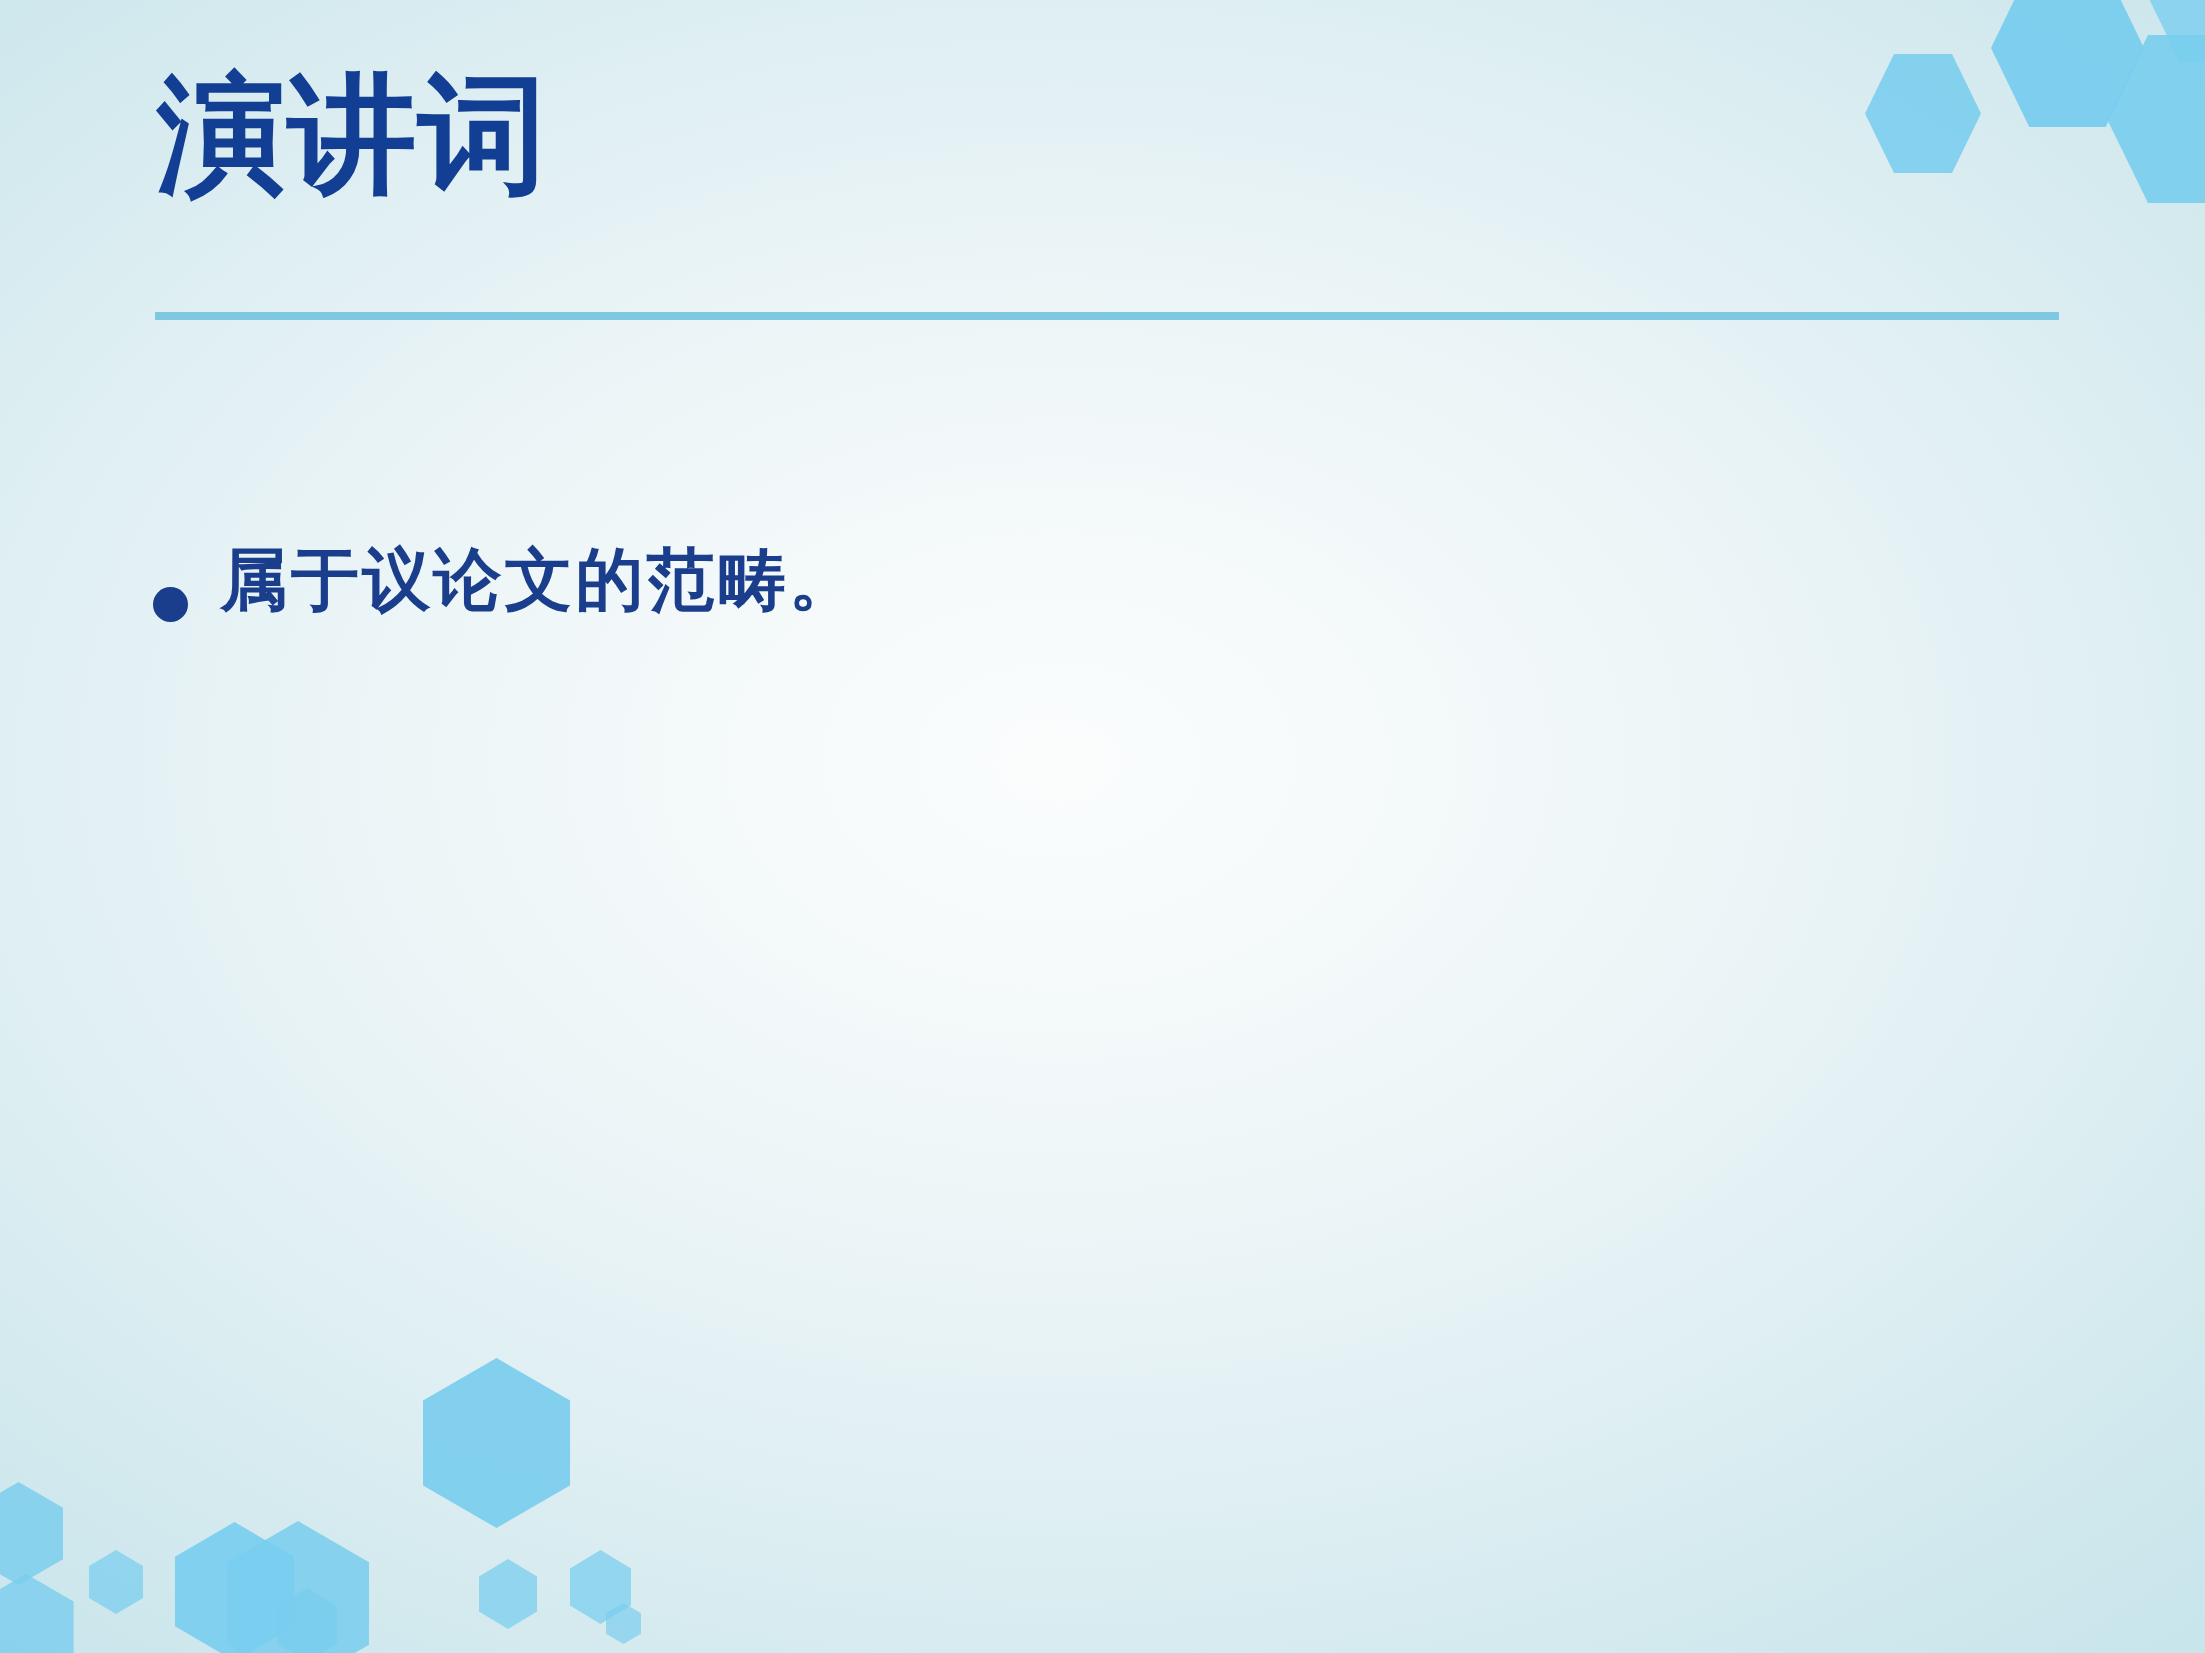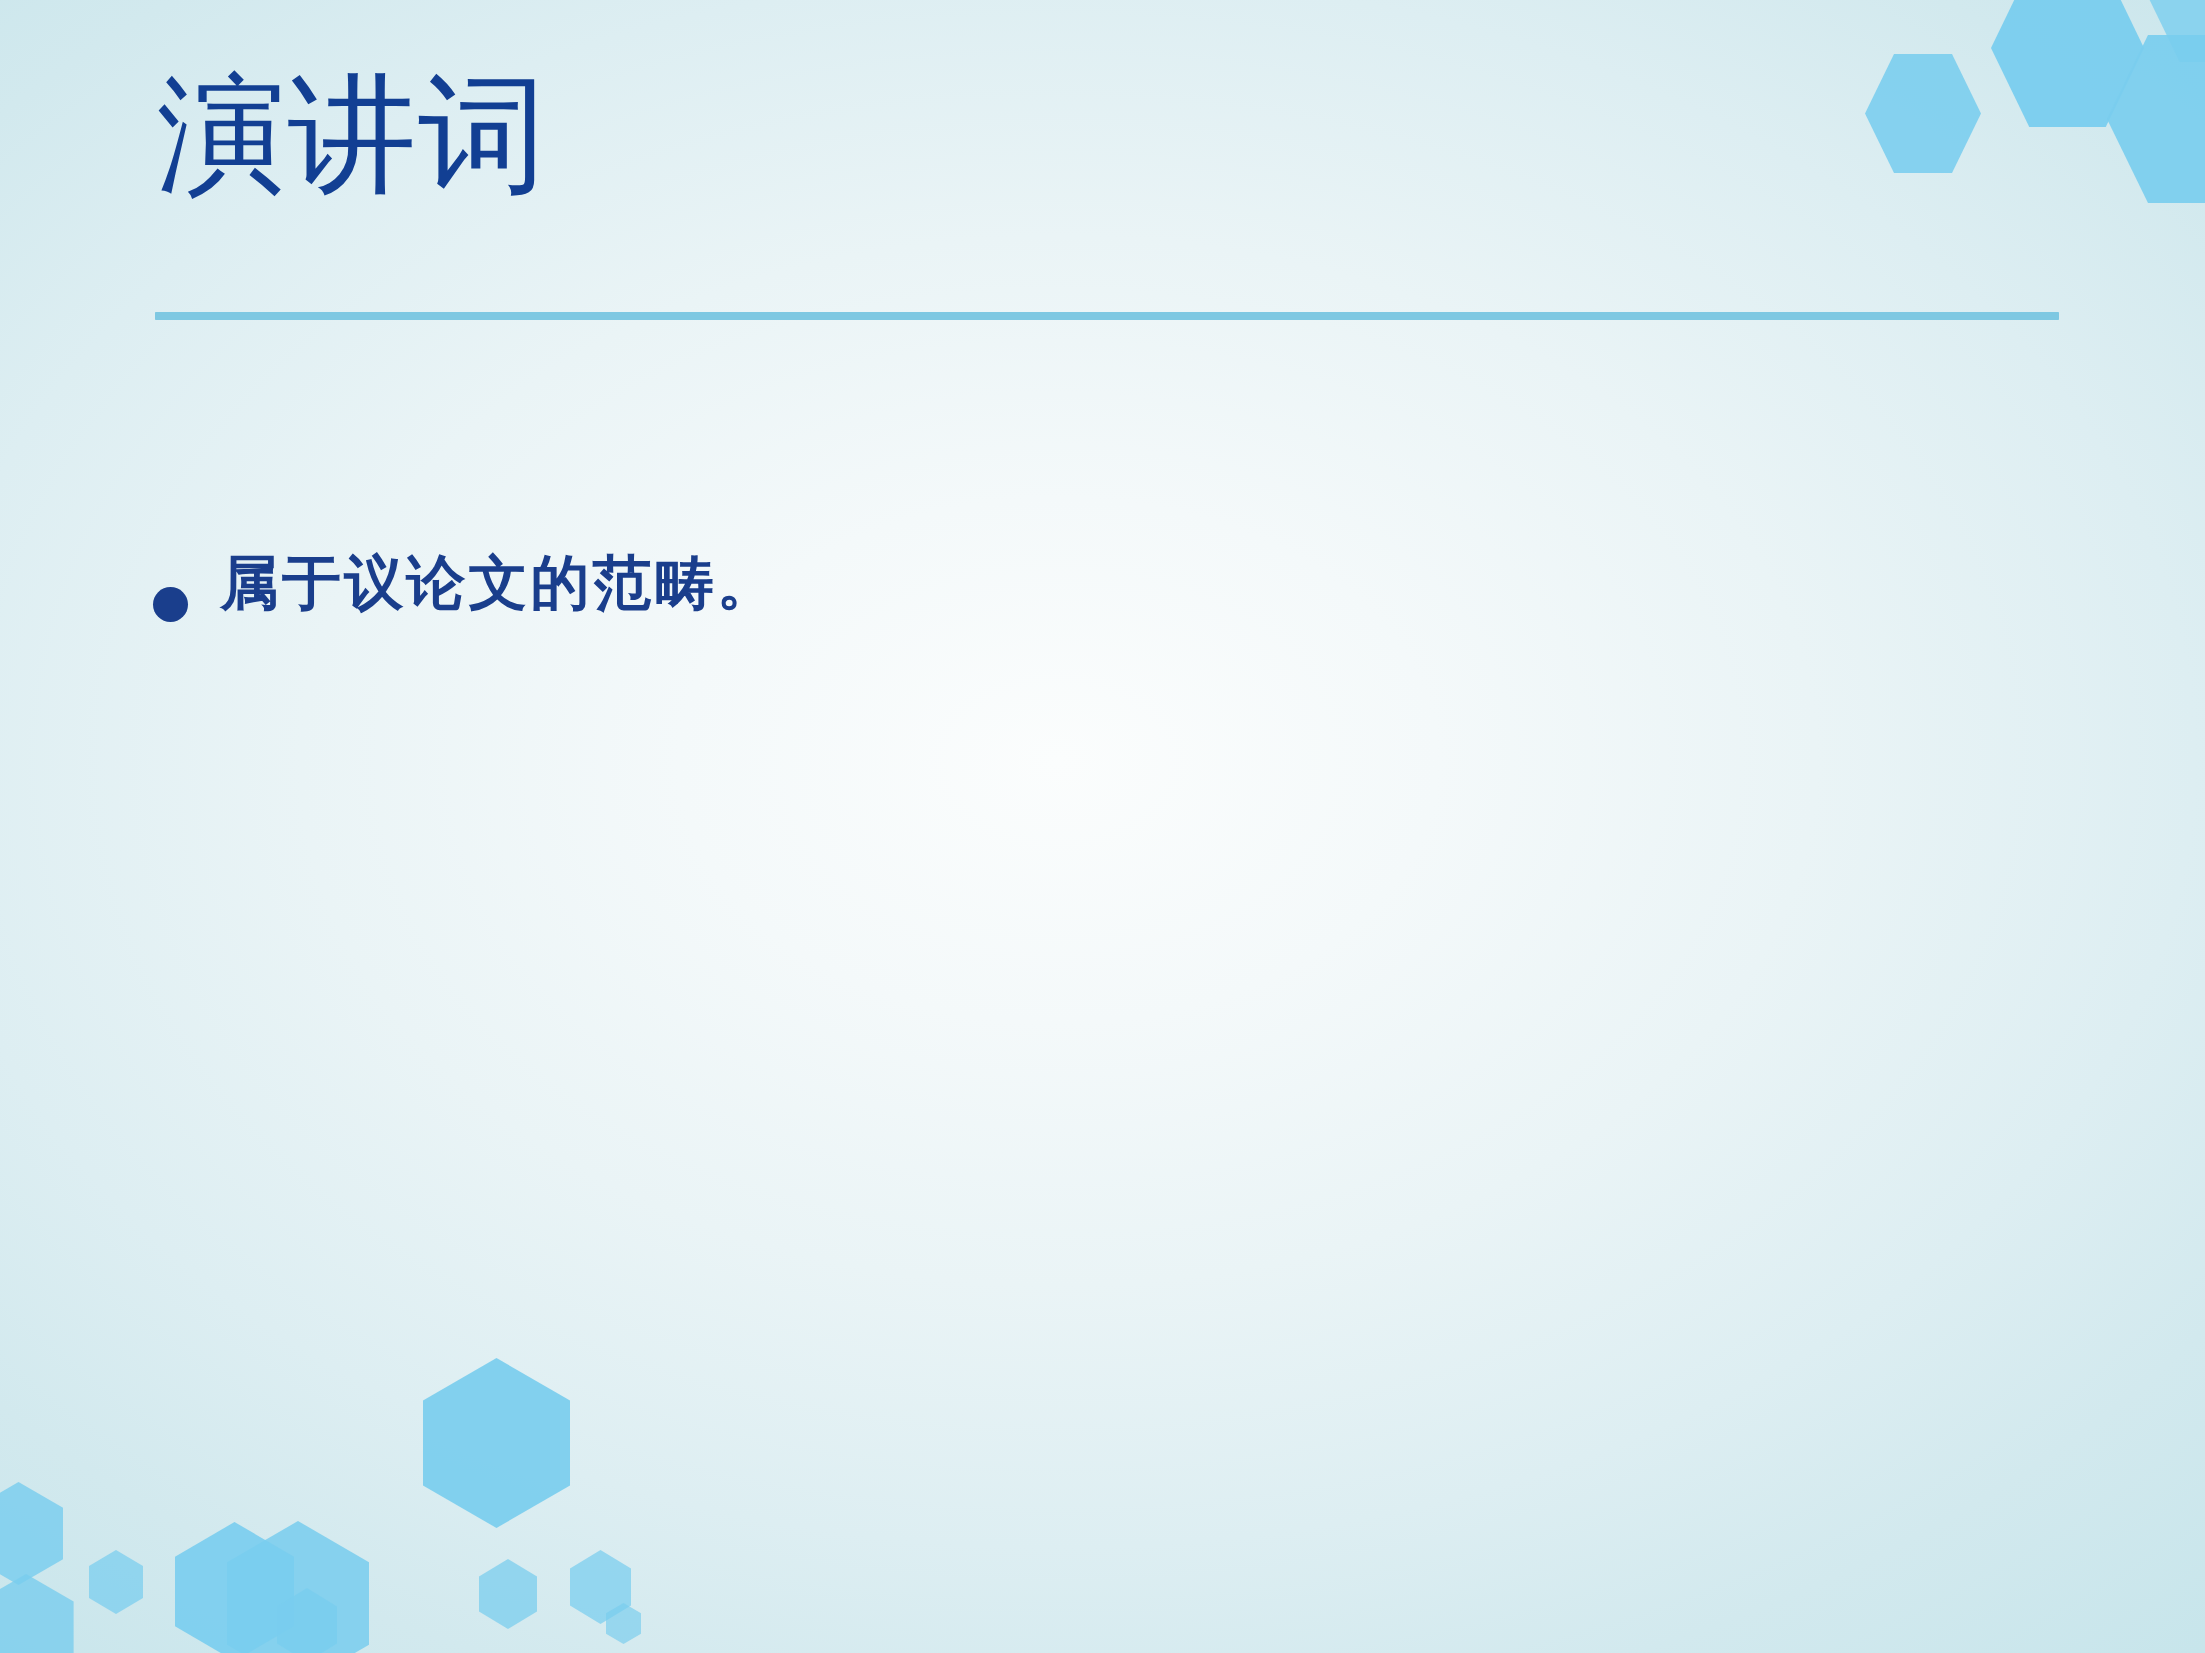--- a/index.html
+++ b/index.html
@@ -43,21 +43,21 @@
   .hex.pointy {
     clip-path: polygon(50% 0%, 100% 25%, 100% 75%, 50% 100%, 0% 75%, 0% 25%);
   }
 
   
   #title {
     position: absolute;
     left: 157px;
     top: 67px;
     font-size: 129px;
-    font-weight: 400;
+    font-weight: 700;
     color: #123f93;
     letter-spacing: 1.5px;
     line-height: 1.05;
     white-space: nowrap;
   }
 
   #title-rule {
     position: absolute;
     left: 155px;
     top: 312px;
@@ -70,25 +70,25 @@
   
   #body {
     position: absolute;
     left: 153px;
     top: 536px;
     width: 2006px;
   }
 
   .bullet-row {
     display: flex;
-    align-items: flex-end;
+    align-items: flex-start;
     color: #1a3e8c;
-    font-family: Liberation Sans, sans-serif;
+    font-family: Liberation Serif, serif;
     font-weight: 700;
-    font-size: 59px;
+    font-size: 68px;
     line-height: 1.30;
   }
 
   .bullet-dot {
     flex: 0 0 auto;
     width: 35px;
     height: 35px;
     border-radius: 50%;
     background: #1a3e8c;
     margin-top: 51px;

